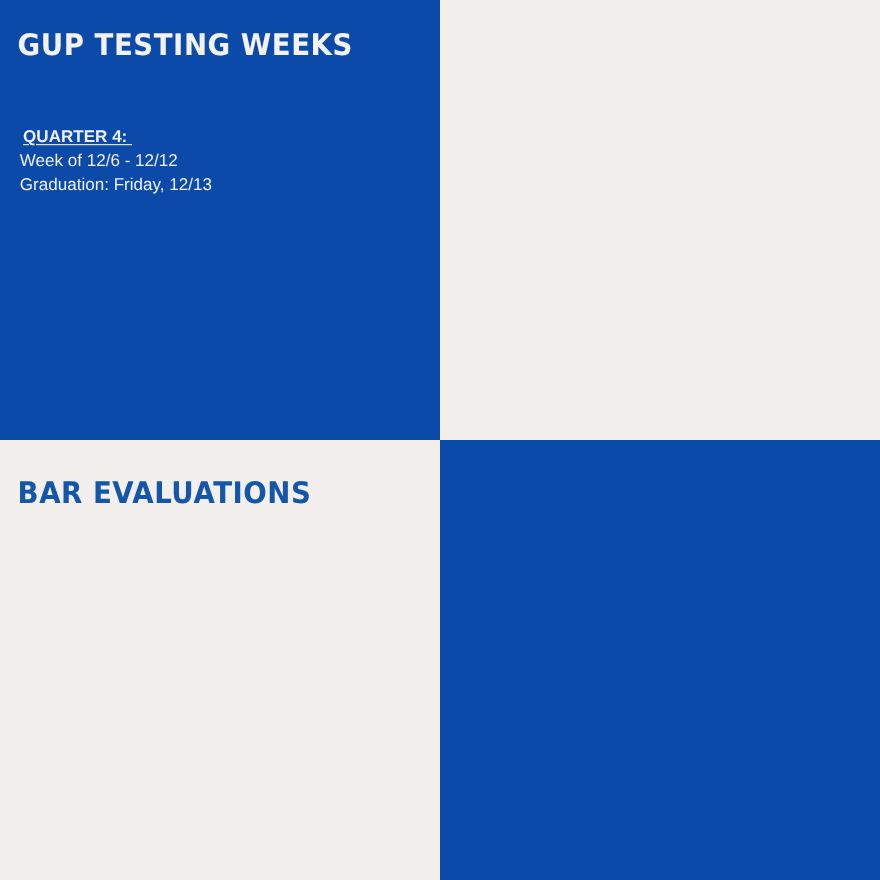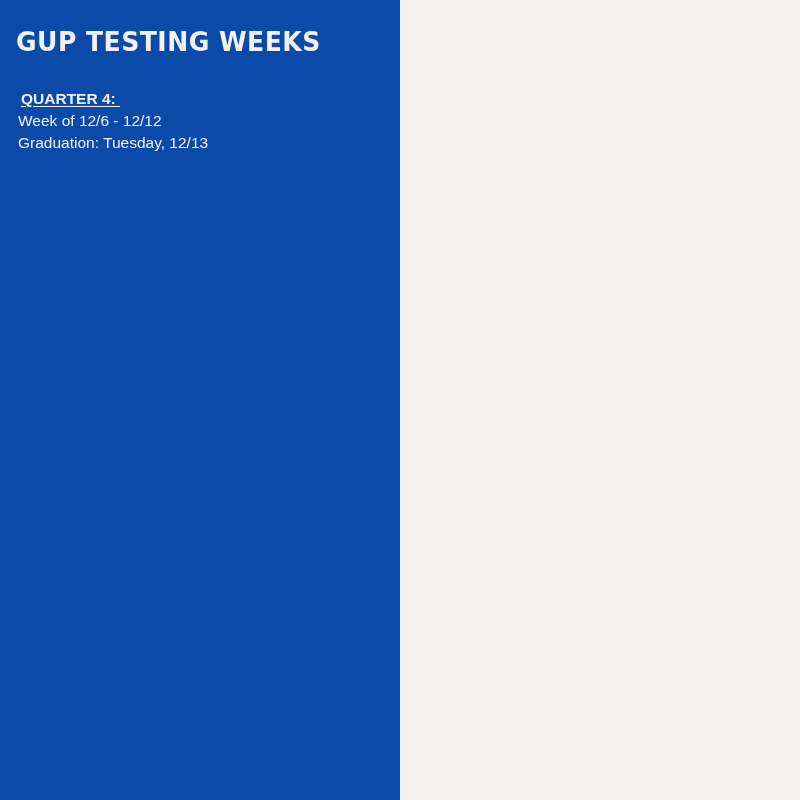--- a/index.html
+++ b/index.html
@@ -69,43 +69,47 @@
 
   
   .subhead {
     font-weight: 700;
     text-decoration: underline;
     text-underline-offset: 2px;
     display: inline-block;
     margin-left: 2px;
   }
   .body-tl .subhead,
-  .body-bl .subhead { margin-left: 3px; }
+  .body-bl .subhead { margin-left: 3px; margin-top: 26px; }
 </style>
 </head>
 <body>
 
 <div class="board">
 
   <section class="panel fill-blue">
     <h2 class="panel-title pos-tl">GUP TESTING WEEKS</h2>
 
     <div class="panel-body body-tl">
       <div class="line"><span class="subhead">QUARTER 4: </span></div>
       <div class="line">Week of 12/6 - 12/12</div>
-      <div class="line">Graduation: Tuesday, 12/13</div>
+      <div class="line">Graduation: Friday, 12/13</div>
     </div>
   </section>
 
   <section class="panel fill-cream">
     
 
     
   </section>
 
+  <section class="panel fill-cream">
+    <h2 class="panel-title pos-bl">BAR EVALUATIONS</h2>
+
+  </section>
 
   <section class="panel fill-blue">
     
 
     
   </section>
 
 </div>
 
 </body></html>

